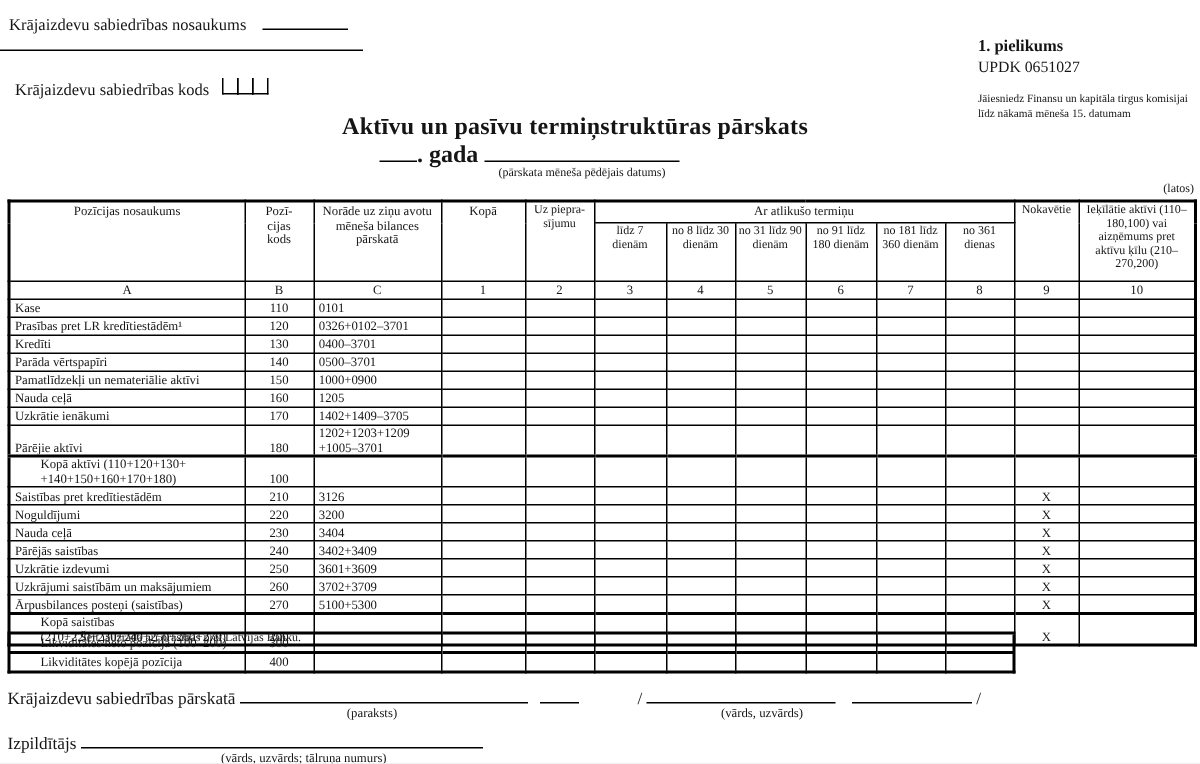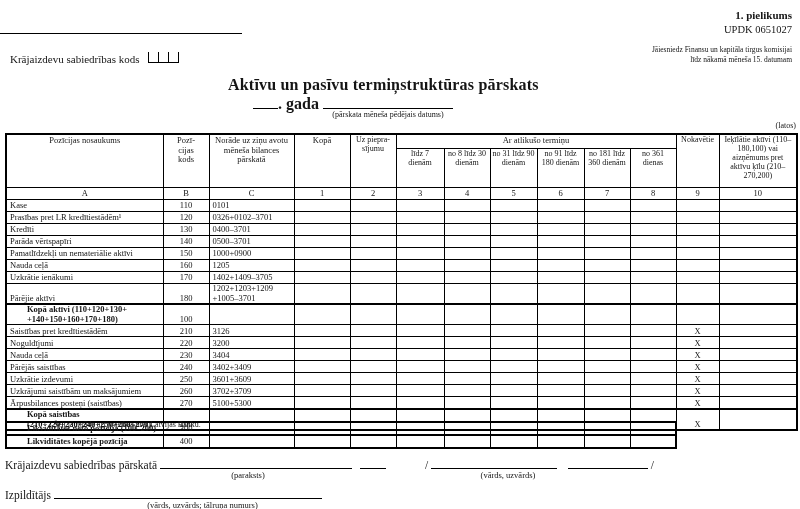--- a/index.html
+++ b/index.html
@@ -5,21 +5,21 @@
   html,body{margin:0;padding:0;background:#e8e8e8;}
   .page{position:relative;width:800px;height:509px;background:#fff;color:#151515;
         font-family:"Liberation Serif",serif;overflow:hidden;}
   
   .lbl{font-size:11px;}
   .name-row{position:absolute;left:6px;top:8px;}
   .blank{display:inline-block;border-bottom:1px solid #000;height:11px;vertical-align:baseline;}
   .long-line{position:absolute;left:0;top:33px;width:242px;border-bottom:1px solid #000;height:0;}
   .kods-row{position:absolute;left:10px;top:52px;}
   .codebox{display:inline-block;width:9px;height:10px;border:1px solid #000;border-top:none;margin-right:-1px;vertical-align:baseline;}
-  .top-right{position:absolute;right:8px;top:9px;text-align:right;line-height:1.25;}
+  .top-right{position:absolute;right:8px;top:25px;text-align:left;line-height:1.25;}
   .annex{font-size:11px;font-weight:bold;}
   .updk{font-size:10.5px;}
   .submit-note{font-size:7.5px;margin-top:9px;line-height:1.3;}
   .title{position:absolute;left:228px;top:76px;font-size:16px;font-weight:bold;letter-spacing:.2px;}
   .date-line{position:absolute;left:253px;top:95px;font-size:16px;font-weight:bold;}
   .date-caption{position:absolute;left:320px;top:110px;width:136px;text-align:center;font-size:8px;}
   .latos{position:absolute;right:4px;top:121px;font-size:8px;}
   
   table{border-collapse:collapse;table-layout:fixed;}
   .tbl-main{position:absolute;left:5px;top:133px;width:792px;border:2px solid #000;}
@@ -31,34 +31,38 @@
   tr.sub th{height:37px;}
   tr.idx td{height:11px;text-align:center;vertical-align:middle;padding:0;}
   tbody td{height:11px;vertical-align:bottom;}
   tr.h16 td{height:15px;margin-left:10px;}
   tr.h20 td{height:19px;}
   td.name{text-align:left;padding-left:3px;}
   td.code{text-align:center;}
   td.ref{text-align:left;padding-left:3px;}
   td.num{text-align:center;}
   tr.bold td{border-top-width:2px;}
-  tr.bold td.name{font-weight:bold;padding-left:20px;}
+  tr.bold td.name{font-weight:normal;padding-left:20px;}
   
   .footnote{position:absolute;left:5px;top:420px;font-size:8px;margin-left:44px;}
   .sig{position:absolute;left:5px;top:457px;width:790px;font-size:11.5px;}
   .sig .cap{position:absolute;font-size:8.5px;text-align:center;}
   .sig-right{position:absolute;left:420px;top:0;}
   .exec-row{position:absolute;left:0;top:30px;}
   .b1{width:192px;} .b2{width:26px;margin-left:8px;} .b3{width:126px;} .b4{width:80px;margin-left:8px;} .b5{width:268px;}
 </style>
 </head>
 <body>
 
 <div class="page">
 
+  <div class="name-row lbl">
+    <span>Krājaizdevu sabiedrības nosaukums</span>
+    <span class="blank" style="width:57px;margin-left:8px;"></span>
+  </div>
   <div class="long-line"></div>
   <div class="kods-row lbl">
     <span>Krājaizdevu sabiedrības kods</span>
     <span style="margin-left:6px;"><span class="codebox"></span><span class="codebox"></span><span class="codebox"></span></span>
   </div>
 
   <div class="top-right">
     <div class="annex">1. pielikums</div>
     <div class="updk">UPDK 0651027</div>
     <div class="submit-note">

